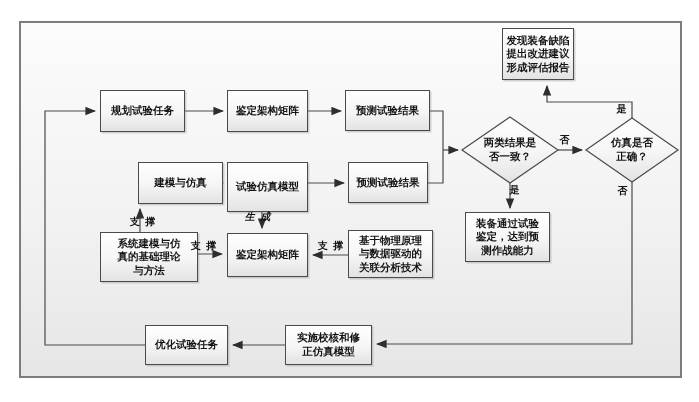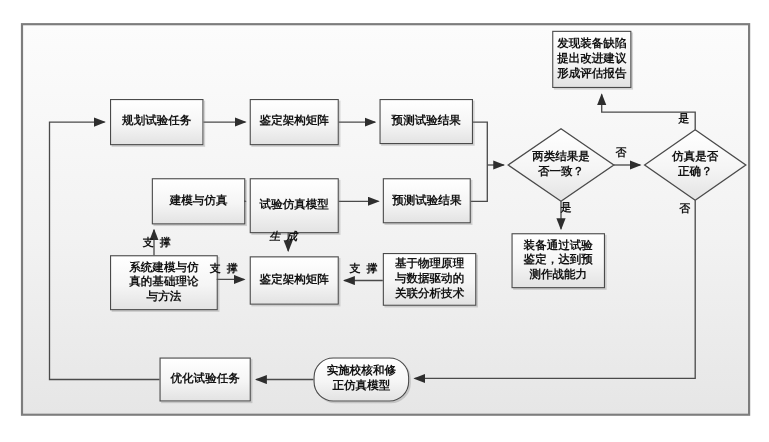--- a/index.html
+++ b/index.html
@@ -119,21 +119,21 @@
 与方法</span>
   </div>
 <div class="node" style="left:348px;top:230px;width:85px;height:48px;">
     <span>基于物理原理
 与数据驱动的
 关联分析技术</span>
   </div>
 <div class="node" style="left:145px;top:325px;width:83px;height:40px;">
     <span>优化试验任务</span>
   </div>
-<div class="node" style="left:285px;top:325px;width:87px;height:40px;border-radius:18px;">
+<div class="node" style="left:285px;top:325px;width:87px;height:40px;">
     <span>实施校核和修
 正仿真模型</span>
   </div>
 
 <div class="dlabel" style="left:510px;top:150px;">两类结果是
 否一致？</div>
 <div class="dlabel" style="left:632px;top:150px;">仿真是否
 正确？</div>
 
 <div class="elabel" style="left:143px;top:221px;">支 撑</div>

